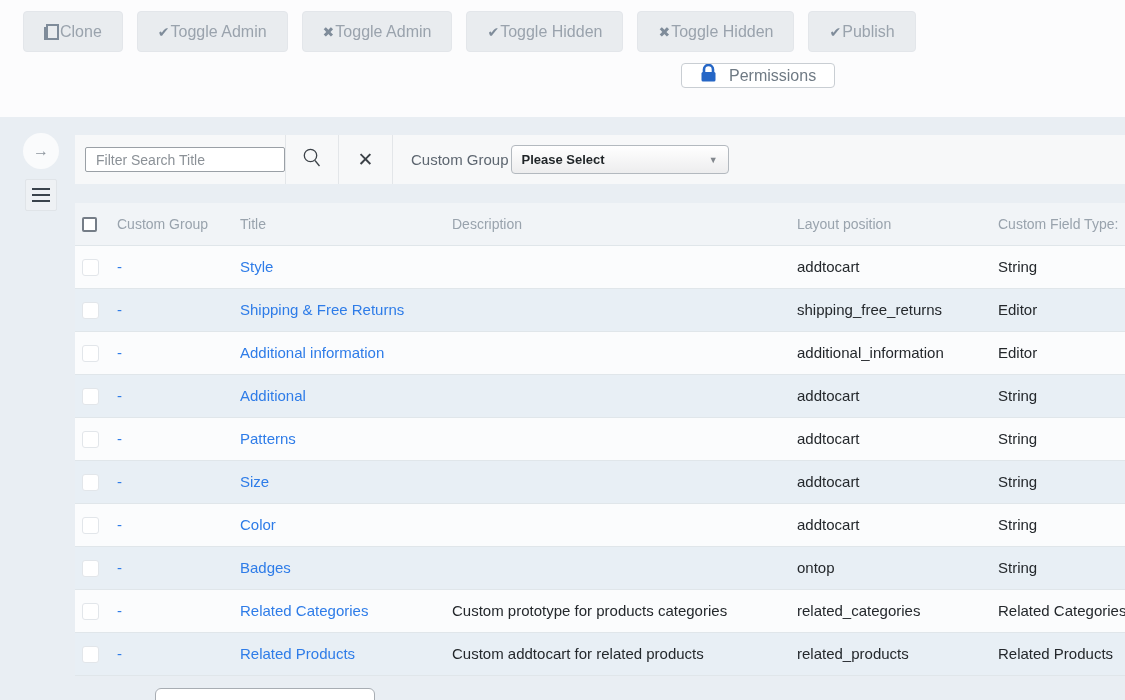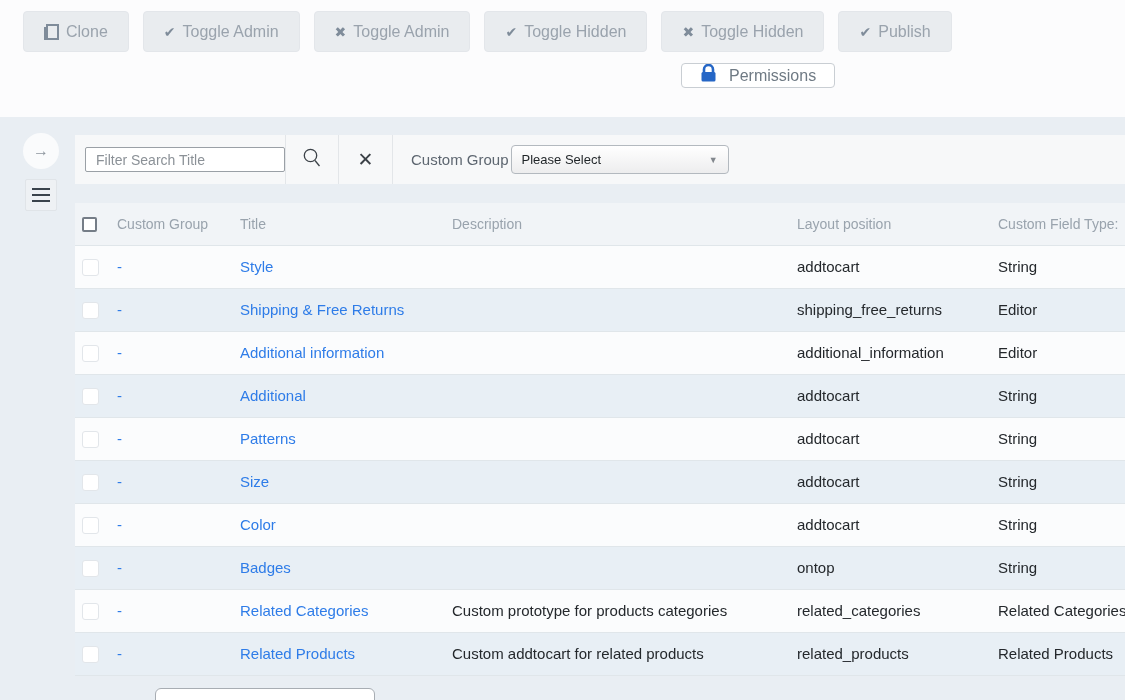--- a/index.html
+++ b/index.html
@@ -3,21 +3,21 @@
 <meta charset="utf-8">
 <style>
   * { margin:0; padding:0; box-sizing:border-box; }
   html,body { width:1125px; height:700px; overflow:hidden; }
   body { font-family:"Liberation Sans", sans-serif; background:#e9eef3; }
 
   
   .toolbar { background:#fcfcfd; height:117px; padding:11px 0 0 23px; }
   .btn-row { display:flex; gap:14px; }
   .tb-btn {
-    display:flex; align-items:center; gap:7px;
+    display:flex; align-items:center; gap:1px;
     height:41px; padding:0 20px;
     background:#e9ecef; border:1px solid #e3e6ea; border-radius:4px;
     color:#9aa3ad; font-size:16px; cursor:pointer; white-space:nowrap;
   }
   .btn-icon { color:#7f8c9a; font-size:14px; line-height:1; display:inline-block; }
   .icon-check::before { content:"\2714"; }
   .icon-x::before { content:"\2716"; }
   .icon-clone { position:relative; width:15px; height:16px; }
   .icon-clone::before { content:""; position:absolute; left:0; bottom:0; width:9px; height:13px; background:#7f8c9a; }
   .icon-clone::after  { content:""; position:absolute; right:0; top:0; width:9px; height:12px; border:2px solid #7f8c9a; background:#e9ecef; }
@@ -62,21 +62,21 @@
   .icon-cell {
     width:54px; height:49px; display:flex; align-items:center; justify-content:center;
     border-right:1px solid #e3e6e9; cursor:pointer; background:transparent; border-top:none; border-bottom:none; border-left:none;
   }
   .icon-cell.first { border-left:1px solid #e3e6e9; }
   .clear-glyph { font-size:19px; color:#3c4248; font-weight:400; }
   .cg-label { margin-left:18px; color:#5d6670; font-size:15px; }
   .cg-select {
     margin-left:2px; width:218px; height:29px; border:1px solid #b3b9bf; border-radius:4px;
     background:linear-gradient(#ffffff,#ededee);
-    display:flex; align-items:center; padding:8px 10px; cursor:pointer;
+    display:flex; align-items:center; padding:8px 10px; cursor:pointer;font-weight:bold;
   }
   .cg-select .sel-text { flex:1; font-size:13px; color:#1f2427; }
   .caret { font-size:9px; color:#82878d; }
 
   
   .grid { margin-top:19px; border-collapse:collapse; table-layout:fixed; width:1103px; }
   .grid th {
     height:42px; background:#f1f4f7; color:#99a3ad; font-weight:400;
     font-size:14px; text-align:left; border-bottom:1px solid #e0e6ea; white-space:nowrap; overflow:hidden;
   }

